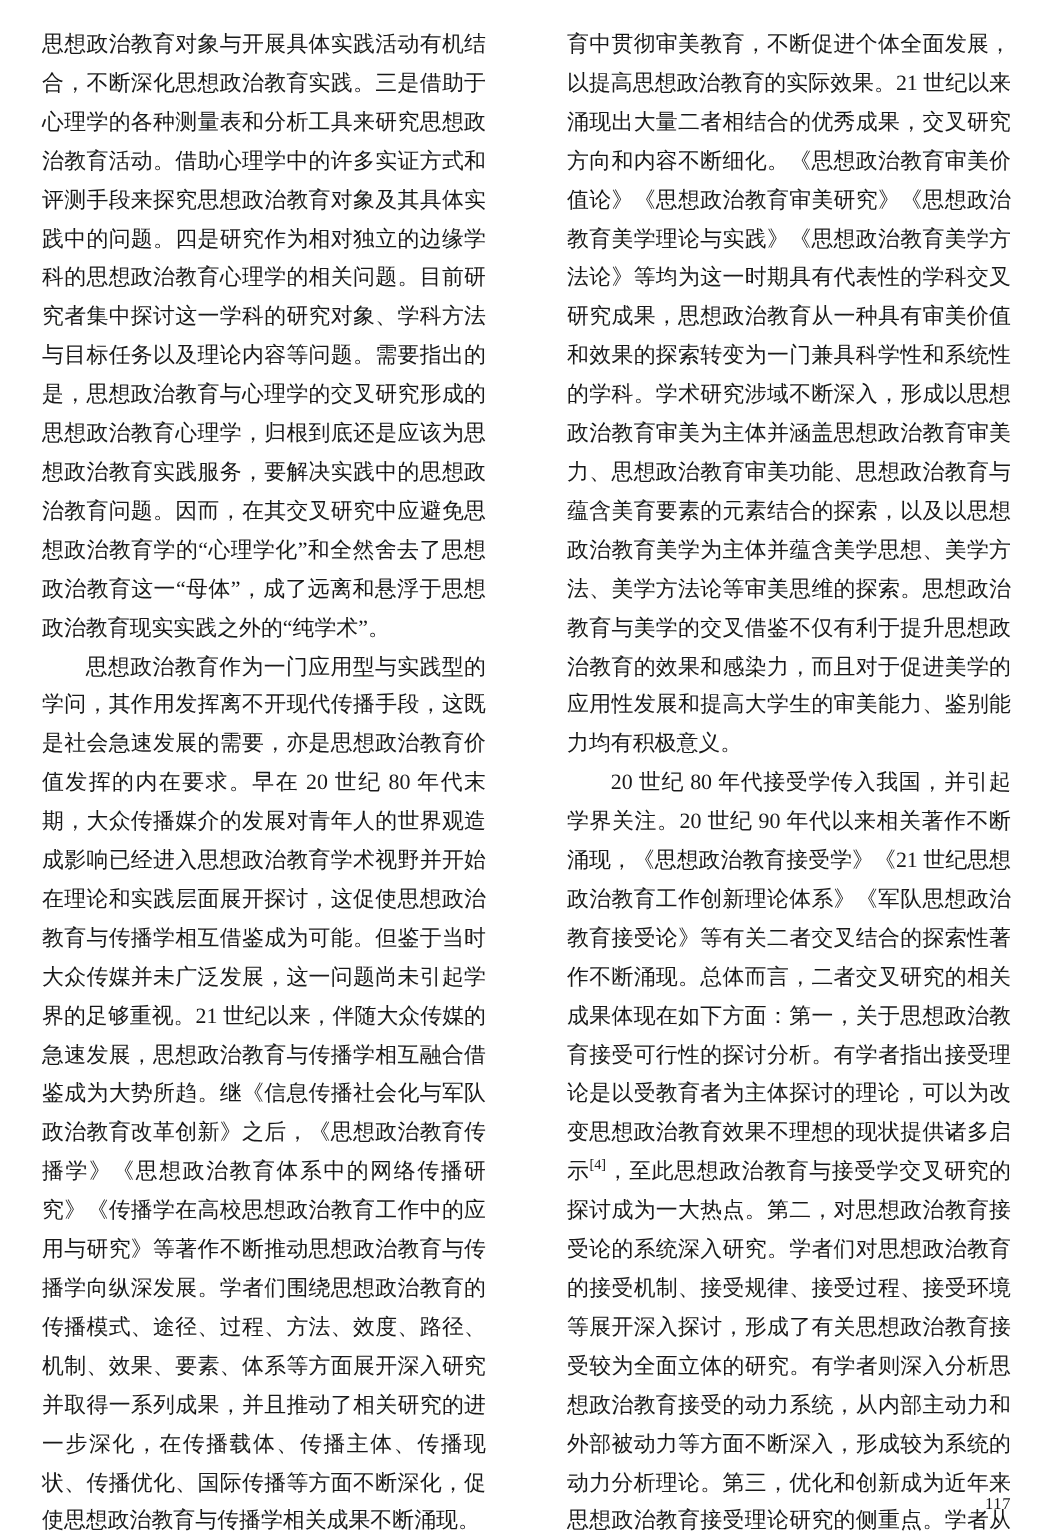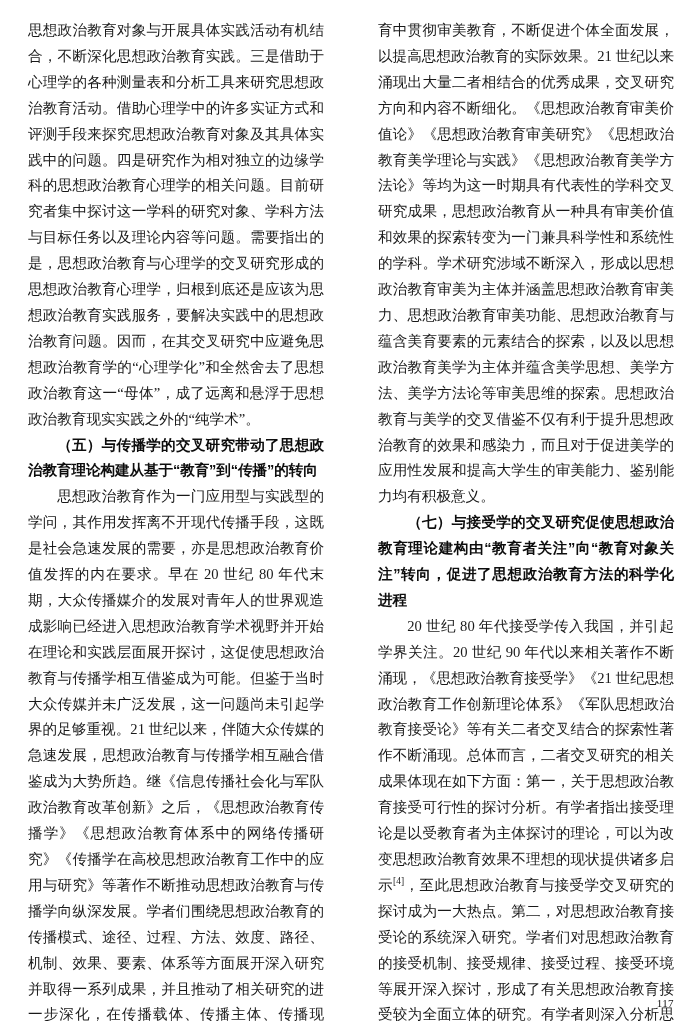--- a/index.html
+++ b/index.html
@@ -94,31 +94,29 @@
 <body>
 
 <div class="page">
 
   <div class="columns">
 
     <div class="column left">
 
       <p class="para cont">思想政治教育对象与开展具体实践活动有机结合，不断深化思想政治教育实践。三是借助于心理学的各种测量表和分析工具来研究思想政治教育活动。借助心理学中的许多实证方式和评测手段来探究思想政治教育对象及其具体实践中的问题。四是研究作为相对独立的边缘学科的思想政治教育心理学的相关问题。目前研究者集中探讨这一学科的研究对象、学科方法与目标任务以及理论内容等问题。需要指出的是，思想政治教育与心理学的交叉研究形成的思想政治教育心理学，归根到底还是应该为思想政治教育实践服务，要解决实践中的思想政治教育问题。因而，在其交叉研究中应避免思想政治教育学的“心理学化”和全然舍去了思想政治教育这一“母体”，成了远离和悬浮于思想政治教育现实实践之外的“纯学术”。</p>
 
-      <p class="heading">（五）与传播学的交叉研究带动了思想政治教育理论构建从基于“教育”到“传播”的转向</p>
 
       <p class="para">思想政治教育作为一门应用型与实践型的学问，其作用发挥离不开现代传播手段，这既是社会急速发展的需要，亦是思想政治教育价值发挥的内在要求。早在 20 世纪 80 年代末期，大众传播媒介的发展对青年人的世界观造成影响已经进入思想政治教育学术视野并开始在理论和实践层面展开探讨，这促使思想政治教育与传播学相互借鉴成为可能。但鉴于当时大众传媒并未广泛发展，这一问题尚未引起学界的足够重视。21 世纪以来，伴随大众传媒的急速发展，思想政治教育与传播学相互融合借鉴成为大势所趋。继《信息传播社会化与军队政治教育改革创新》之后，《思想政治教育传播学》《思想政治教育体系中的网络传播研究》《传播学在高校思想政治教育工作中的应用与研究》等著作不断推动思想政治教育与传播学向纵深发展。学者们围绕思想政治教育的传播模式、途径、过程、方法、效度、路径、机制、效果、要素、体系等方面展开深入研究并取得一系列成果，并且推动了相关研究的进一步深化，在传播载体、传播主体、传播现状、传播优化、国际传播等方面不断深化，促使思想政治教育与传播学相关成果不断涌现。</p>
 
     </div>
 
     <div class="column right">
 
       <p class="para cont">育中贯彻审美教育，不断促进个体全面发展，以提高思想政治教育的实际效果。21 世纪以来涌现出大量二者相结合的优秀成果，交叉研究方向和内容不断细化。《思想政治教育审美价值论》《思想政治教育审美研究》《思想政治教育美学理论与实践》《思想政治教育美学方法论》等均为这一时期具有代表性的学科交叉研究成果，思想政治教育从一种具有审美价值和效果的探索转变为一门兼具科学性和系统性的学科。学术研究涉域不断深入，形成以思想政治教育审美为主体并涵盖思想政治教育审美力、思想政治教育审美功能、思想政治教育与蕴含美育要素的元素结合的探索，以及以思想政治教育美学为主体并蕴含美学思想、美学方法、美学方法论等审美思维的探索。思想政治教育与美学的交叉借鉴不仅有利于提升思想政治教育的效果和感染力，而且对于促进美学的应用性发展和提高大学生的审美能力、鉴别能力均有积极意义。</p>
 
-      <p class="heading">（七）与接受学的交叉研究促使思想政治教育理论建构由“教育者关注”向“教育对象关注”转向，促进了思想政治教育方法的科学化进程</p>
 
       <p class="para"><span>20 世纪 80 年代接受学传入我国，并引起学界关注。20 世纪 90 年代以来相关著作不断涌现，《思想政治教育接受学》《21 世纪思想政治教育工作创新理论体系》《军队思想政治教育接受论》等有关二者交叉结合的探索性著作不断涌现。总体而言，二者交叉研究的相关成果体现在如下方面：第一，关于思想政治教育接受可行性的探讨分析。有学者指出接受理论是以受教育者为主体探讨的理论，可以为改变思想政治教育效果不理想的现状提供诸多启示</span><span class="sup">[4]</span><span>，至此思想政治教育与接受学交叉研究的探讨成为一大热点。第二，对思想政治教育接受论的系统深入研究。学者们对思想政治教育的接受机制、接受规律、接受过程、接受环境等展开深入探讨，形成了有关思想政治教育接受较为全面立体的研究。有学者则深入分析思想政治教育接受的动力系统，从内部主动力和外部被动力等方面不断深入，形成较为系统的动力分析理论。第三，优化和创新成为近年来思想政治教育接受理论研究的侧重点。学者从接受话语、接受范式、网络思想政治教育接受等方面形成一系列理论。总体而言，思想政治教育与接受学交叉研究的文献较多，但在基本概念的界定、基本理论的应用等方面还存在很大的研究空间。此外，思想政治教育接受论的研究较为分散，尚未形成较为专业和持续的研究团队。</span></p>
 
     </div>
 
   </div>
 
   <div class="folio">117</div>
 
 </div>

